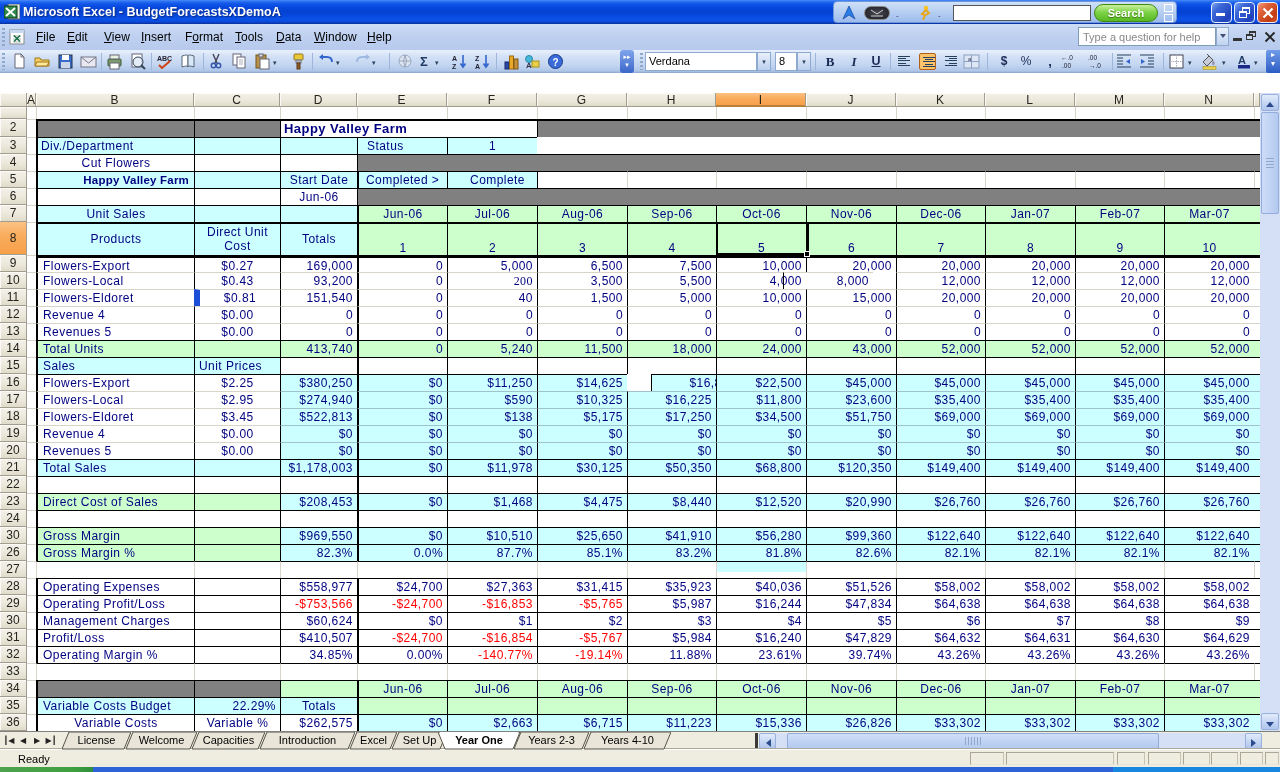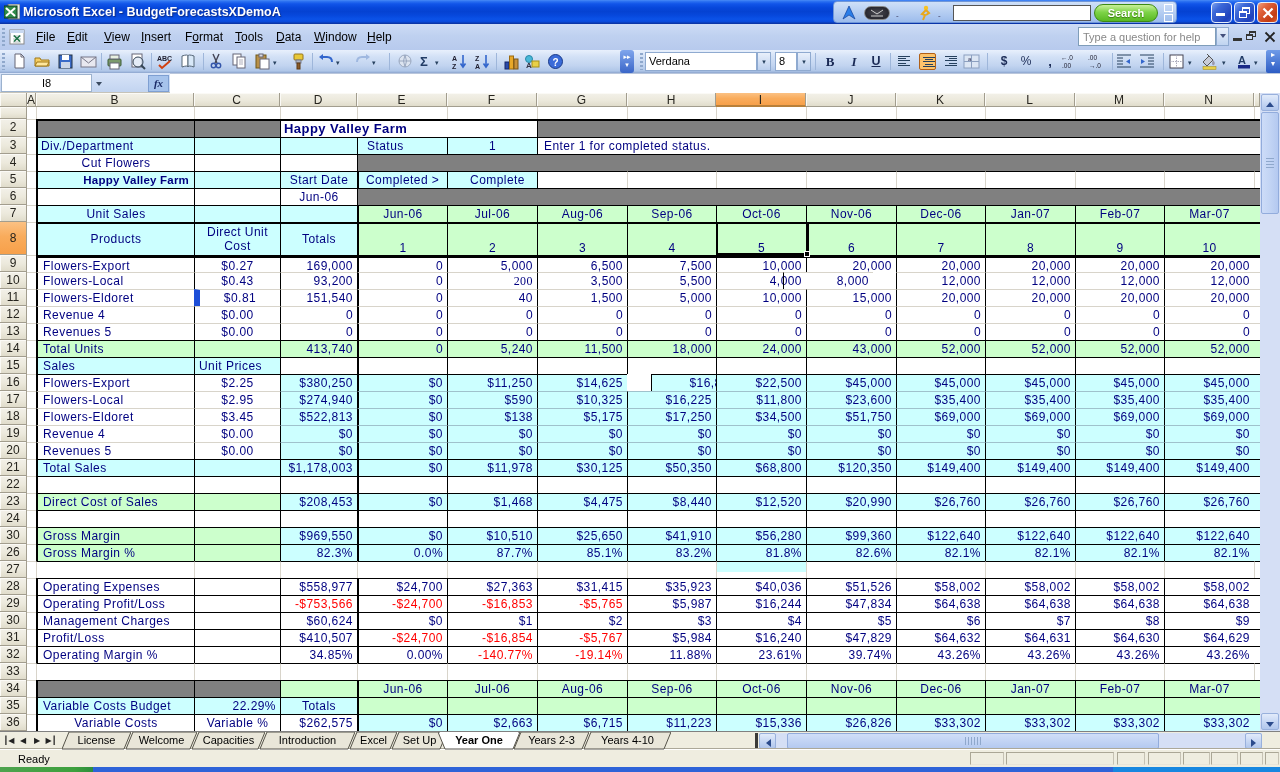--- a/index.html
+++ b/index.html
@@ -312,28 +312,20 @@
           <rect x="2" y="13.5" width="13" height="3" fill="#E8D048" stroke="#A08818" stroke-width="0.5"></rect>
         </svg></div>
 <div class="tdrop" style="left:1222px">▾</div>
 <div class="tico" style="left:1236px"><svg width="17" height="17" viewBox="0 0 17 17">
           <text x="2" y="11" font-size="11" font-weight="bold" fill="#223C66">A</text>
           <rect x="2" y="12" width="12" height="3.5" fill="#1A2A88"></rect>
         </svg></div>
 <div class="tdrop" style="left:1254px">▾</div>
 </div>
 <div id="chev" class="ab">▸<br>▾</div>
-<div id="fbar" class="ab">
-<div id="nbox">I8</div>
-<div id="ndrop">
-        <div style="margin:8px 0 0 4px;width:0;height:0;border:3.5px solid transparent;border-top:4.5px solid #3A4A60;"></div>
-      </div>
-<div id="fx">fx</div>
-<div id="fedit"></div>
-</div>
 <div id="sheet" class="ab">
 <div class="hd" style="left:0;top:0;width:27px;height:14px;"></div>
 <div class="hd" style="left:27px;top:0;width:9px;height:14px;padding-top:0px;">A</div>
 <div class="hd" style="left:36px;top:0;width:158px;height:14px;padding-top:0px;">B</div>
 <div class="hd" style="left:194px;top:0;width:86px;height:14px;padding-top:0px;">C</div>
 <div class="hd" style="left:280px;top:0;width:77px;height:14px;padding-top:0px;">D</div>
 <div class="hd" style="left:357px;top:0;width:90px;height:14px;padding-top:0px;">E</div>
 <div class="hd" style="left:447px;top:0;width:90px;height:14px;padding-top:0px;">F</div>
 <div class="hd" style="left:537px;top:0;width:90px;height:14px;padding-top:0px;">G</div>
 <div class="hd" style="left:627px;top:0;width:89px;height:14px;padding-top:0px;">H</div>
@@ -400,21 +392,20 @@
 <div class="cell gy" style="left:36px;top:119px;width:158px;height:18px;border-left:2px solid #000;border-top:2px solid #000;"></div>
 <div class="cell gy" style="left:194px;top:119px;width:86px;height:18px;border-left:1px solid #000;border-top:2px solid #000;"></div>
 <div class="cell bold" style="left:280px;top:119px;width:257px;height:18px;border-left:1px solid #000;border-top:2px solid #000;padding-left:3px;font-size:13px;">Happy Valley Farm</div>
 <div class="cell gy" style="left:537px;top:119px;width:723px;height:18px;border-left:1px solid #000;border-top:2px solid #000;"></div>
 <div class="cell " style="left:27px;top:137px;width:9px;height:17px;border-top:1px solid #D8D4CA;"></div>
 <div class="cell cy" style="left:36px;top:137px;width:158px;height:17px;border-left:2px solid #000;border-top:1px solid #000;">Div./Department</div>
 <div class="cell cy" style="left:194px;top:137px;width:86px;height:17px;border-left:1px solid #000;border-top:1px solid #000;"></div>
 <div class="cell cy" style="left:280px;top:137px;width:77px;height:17px;border-left:1px solid #000;border-top:1px solid #000;"></div>
 <div class="cell cy" style="left:357px;top:137px;width:90px;height:17px;border-left:1px solid #000;border-top:1px solid #000;padding-left:9px;">Status</div>
 <div class="cell cy ctr" style="left:447px;top:137px;width:90px;height:17px;border-left:1px solid #000;border-top:1px solid #000;">1</div>
-<div class="cell " style="left:537px;top:137px;width:723px;height:17px;border-left:1px solid #000;border-top:1px solid #000;padding-left:6px;">Enter 1 for completed status.</div>
 <div class="cell " style="left:27px;top:154px;width:9px;height:17px;border-top:1px solid #D8D4CA;"></div>
 <div class="cell ctr" style="left:36px;top:154px;width:158px;height:17px;border-left:2px solid #000;border-top:1px solid #000;">Cut Flowers</div>
 <div class="cell " style="left:194px;top:154px;width:86px;height:17px;border-left:1px solid #000;border-top:1px solid #000;"></div>
 <div class="cell " style="left:280px;top:154px;width:77px;height:17px;border-left:1px solid #000;border-top:1px solid #000;"></div>
 <div class="cell gy" style="left:357px;top:154px;width:903px;height:17px;border-left:1px solid #000;border-top:1px solid #000;"></div>
 <div class="cell " style="left:27px;top:171px;width:9px;height:17px;border-top:1px solid #D8D4CA;"></div>
 <div class="cell cy bold" style="left:36px;top:171px;width:158px;height:17px;border-left:2px solid #000;border-top:1px solid #000;text-align:right;padding-right:5px;font-size:11.5px;letter-spacing:0.2px;">Happy Valley Farm</div>
 <div class="cell cy" style="left:194px;top:171px;width:86px;height:17px;border-left:1px solid #000;border-top:1px solid #000;"></div>
 <div class="cell cy ctr" style="left:280px;top:171px;width:77px;height:17px;border-left:1px solid #000;border-top:1px solid #000;">Start Date</div>
 <div class="cell cy" style="left:357px;top:171px;width:90px;height:17px;border-left:2px solid #000;border-top:1px solid #000;padding-left:7px;">Completed &gt;</div>

